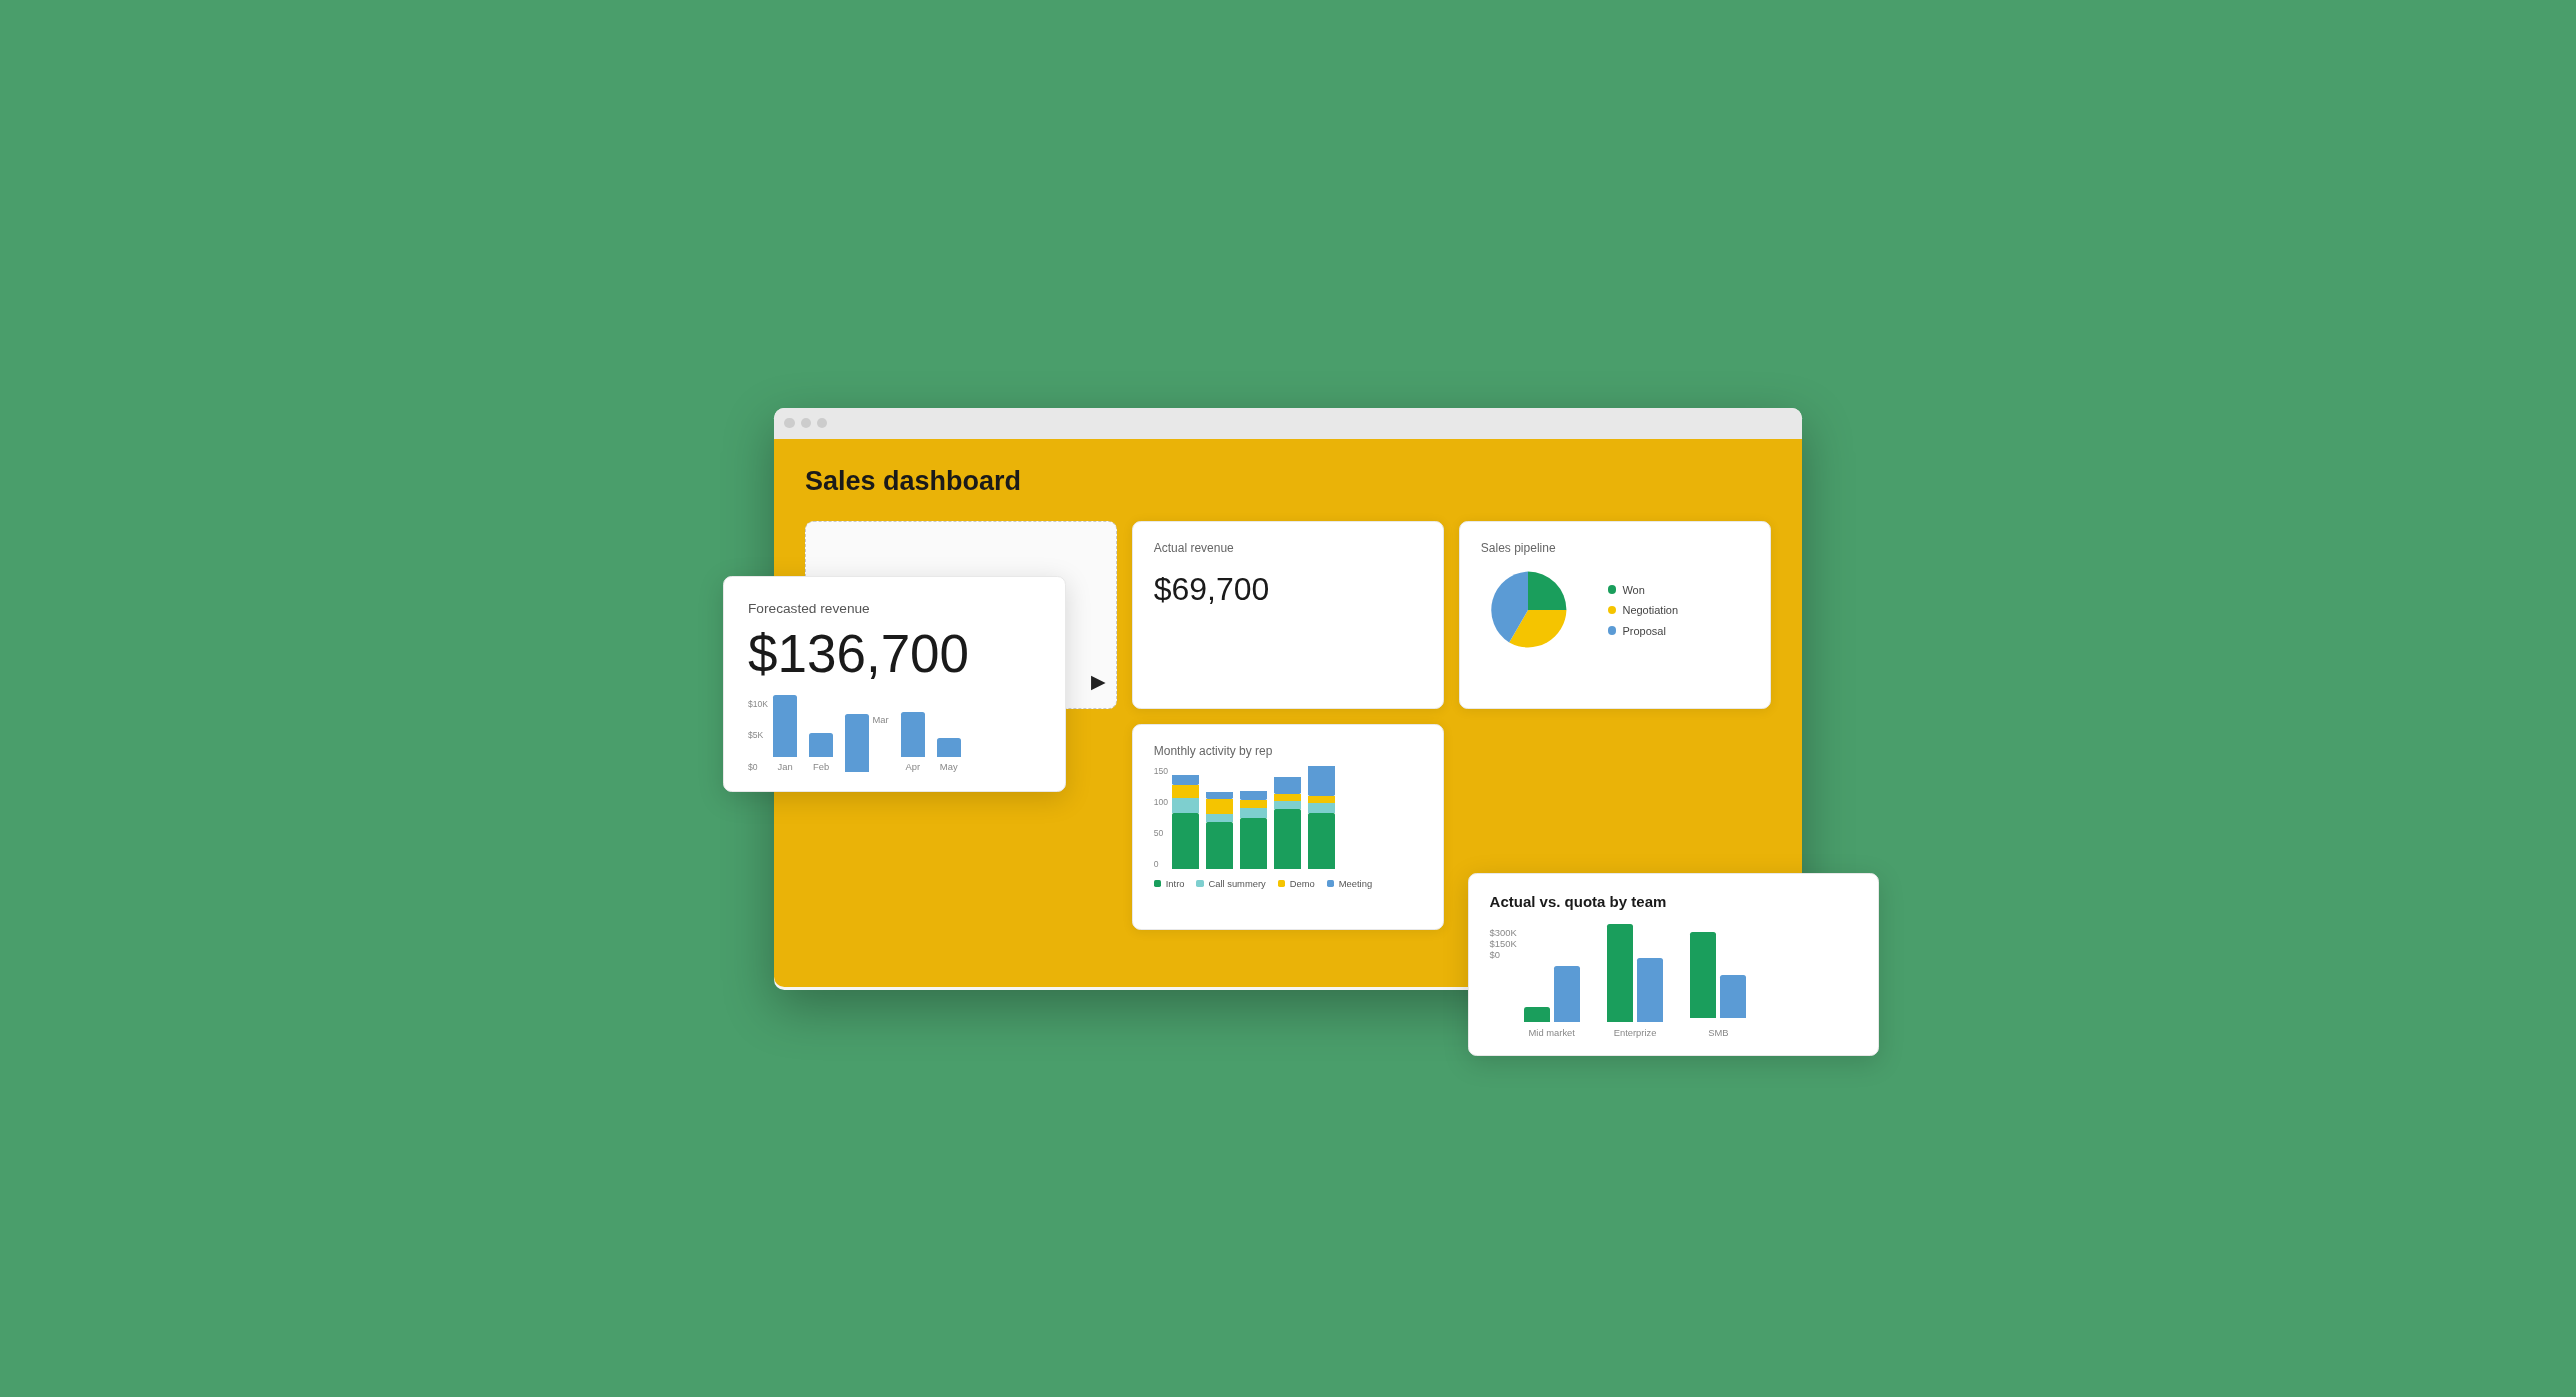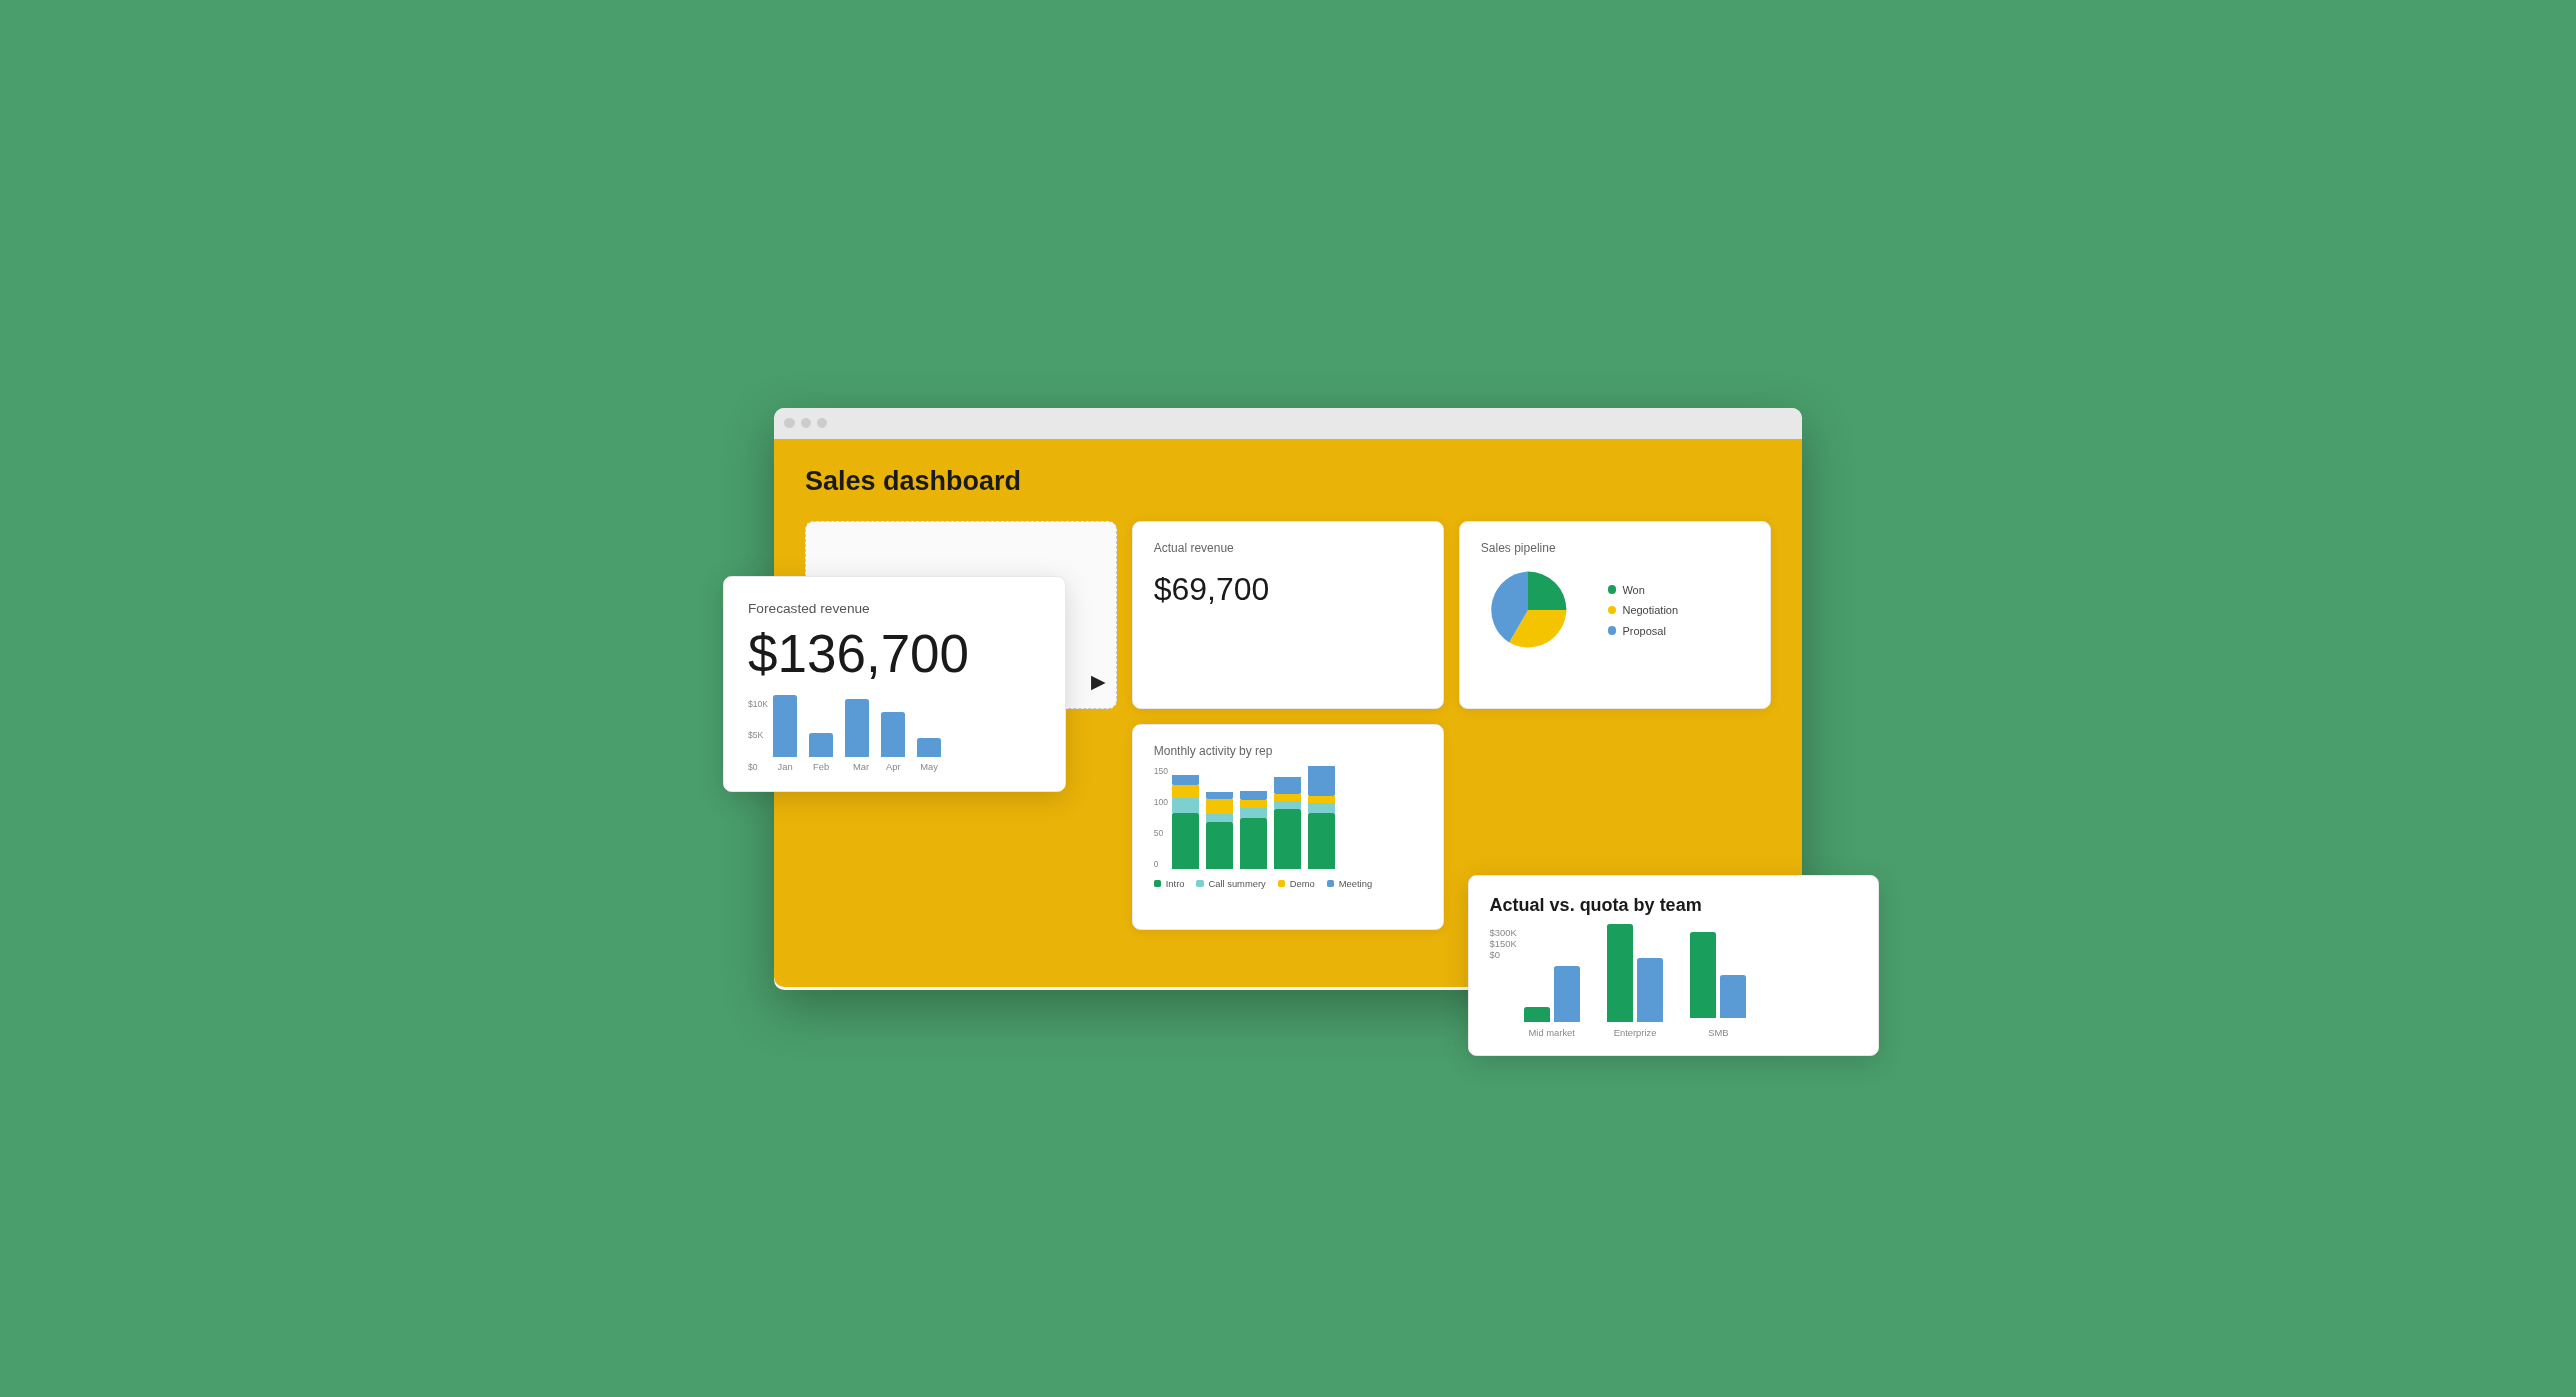--- a/index.html
+++ b/index.html
@@ -303,40 +303,40 @@
         </div>
         <div style="display:flex;align-items:flex-end;gap:12px;height:73px;">
           <div style="display:flex;flex-direction:column;align-items:center;gap:3.4px;">
             <div style="width:24px;height:62px;background:#5b9bd5;border-radius:2.6px 2.6px 0 0;"></div>
             <span style="font-size:9.4px;color:#888;">Jan</span>
           </div>
           <div style="display:flex;flex-direction:column;align-items:center;gap:3.4px;">
             <div style="width:24px;height:24px;background:#5b9bd5;border-radius:2.6px 2.6px 0 0;"></div>
             <span style="font-size:9.4px;color:#888;">Feb</span>
           </div>
-          <div style="display:flex;flex-direction:column;align-items:flex-end;gap:3.4px;">
+          <div style="display:flex;flex-direction:row;align-items:flex-start;gap:3.4px;">
             <div style="width:24px;height:58px;background:#5b9bd5;border-radius:2.6px 2.6px 0 0;"></div>
             <span style="font-size:9.4px;color:#888;">Mar</span>
           </div>
           <div style="display:flex;flex-direction:column;align-items:center;gap:3.4px;justify-content:space-between;">
             <div style="width:24px;height:45px;background:#5b9bd5;border-radius:2.6px 2.6px 0 0;"></div>
             <span style="font-size:9.4px;color:#888;">Apr</span>
           </div>
           <div style="display:flex;flex-direction:column;align-items:center;gap:3.4px;">
             <div style="width:24px;height:19px;background:#5b9bd5;border-radius:2.6px 2.6px 0 0;"></div>
             <span style="font-size:9.4px;color:#888;">May</span>
           </div>
         </div>
       </div>
     </div>
 
     <div class="cursor-icon">▶</div>
 
     <div class="quota-card">
-      <div style="font-size:18px;font-weight:600;color:#1a1a1a;margin-bottom:10px;">Actual vs. quota by team</div>
+      <div style="font-size:15px;font-weight:600;color:#1a1a1a;margin-bottom:17px;">Actual vs. quota by team</div>
       <div style="display:flex;align-items:flex-end;gap:0;margin-top:10.3px;">
 
         <div style="display:flex;flex-direction:column;height:111px;padding-right:6.9px;">
           <span style="font-size:9.4px;color:#888;">$300K</span>
           <span style="font-size:9.4px;color:#888;">$150K</span>
           <span style="font-size:9.4px;color:#888;">$0</span>
         </div>
 
         <div style="display:flex;align-items:flex-end;gap:27px;height:111px;">
 

